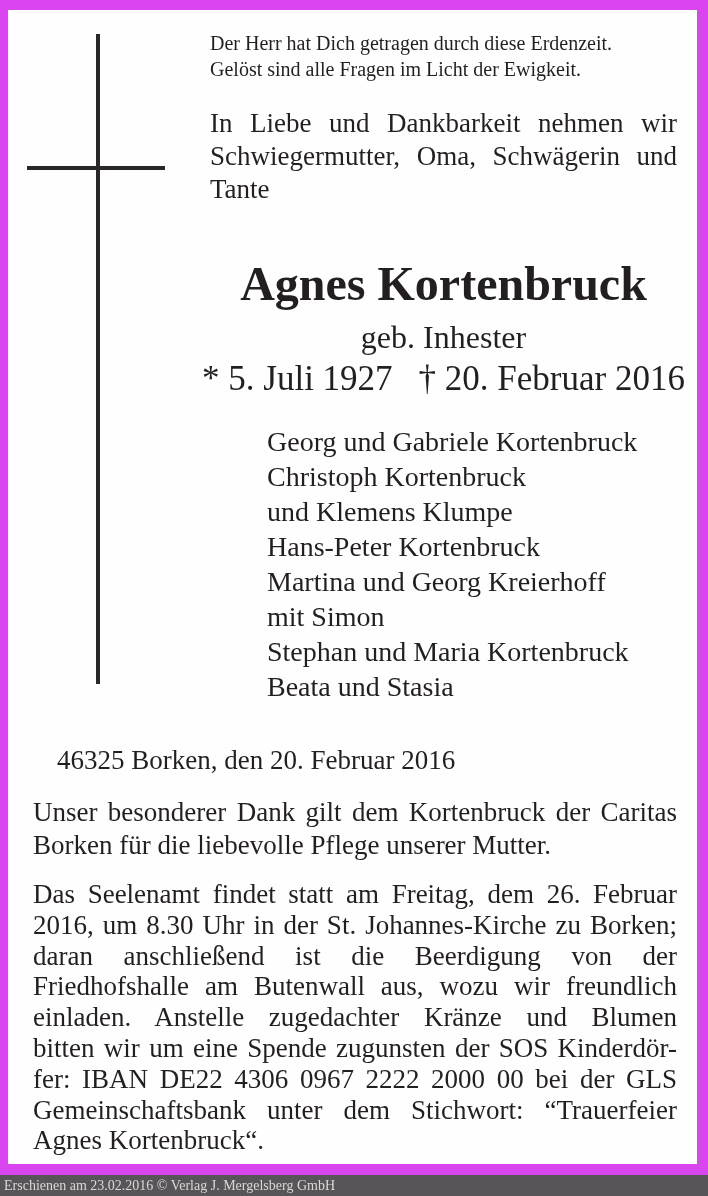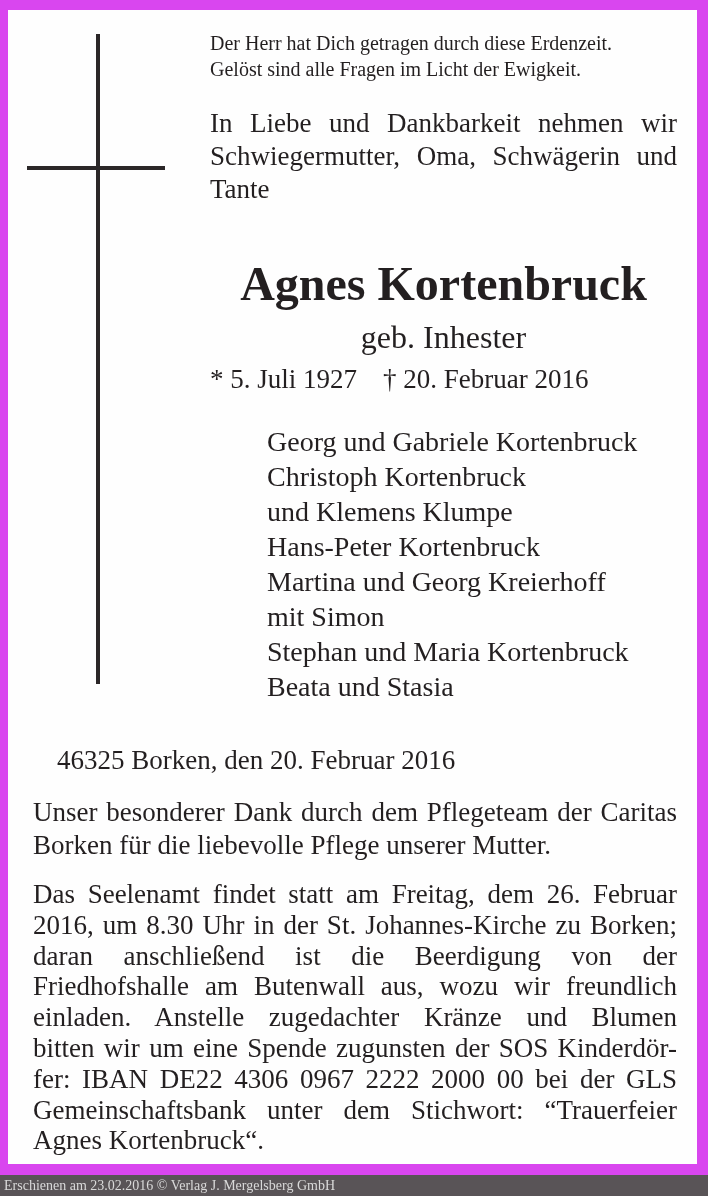--- a/index.html
+++ b/index.html
@@ -55,22 +55,22 @@
     font-size: 48px; line-height: 62px;
     font-weight: bold; text-align: center;
     letter-spacing: 0px; white-space: nowrap;
   }
   .maiden {
     left: 210px; top: 322px; width: 467px;
     font-size: 32px; line-height: 30px; text-align: center;
   }
   .dates {
     left: 210px; top: 363px; width: 467px;
-    font-size: 27px; line-height: 32px;
-    display: flex; gap: 26px;
+    font-size: 35px; line-height: 32px;
+    display: flex; justify-content: center; gap: 26px;
     white-space: nowrap;
   }
 
   .mourners {
     left: 267px; top: 424px; width: 420px;
     font-size: 28px; line-height: 35px;
   }
 
   .place-date {
     left: 33px; top: 744px; width: 644px;
@@ -139,21 +139,21 @@
     <div>Hans-Peter Kortenbruck</div>
     <div>Martina und Georg Kreierhoff</div>
     <div>mit Simon</div>
     <div>Stephan und Maria Kortenbruck</div>
     <div>Beata und Stasia</div>
   </div>
 
   <div class="abs place-date ink">46325 Borken, den 20. Februar 2016</div>
 
   <div class="abs thanks ink">
-    <div class="jline">Unser besonderer Dank durch dem Pflegeteam der Caritas</div>
+    <div class="jline">Unser besonderer Dank gilt dem Kortenbruck der Caritas</div>
     <div class="lline">Borken für die liebevolle Pflege unserer Mutter.</div>
   </div>
 
   <div class="abs service ink">
     <div class="jline">Das Seelenamt findet statt am Freitag, dem 26. Februar</div>
     <div class="jline">2016, um 8.30 Uhr in der St. Johannes-Kirche zu Borken;</div>
     <div class="jline">daran anschließend ist die Beerdigung von der</div>
     <div class="jline">Friedhofshalle am Butenwall aus, wozu wir freundlich</div>
     <div class="jline">einladen. Anstelle zugedachter Kränze und Blumen</div>
     <div class="jline">bitten wir um eine Spende zugunsten der SOS Kinderdör-</div>

